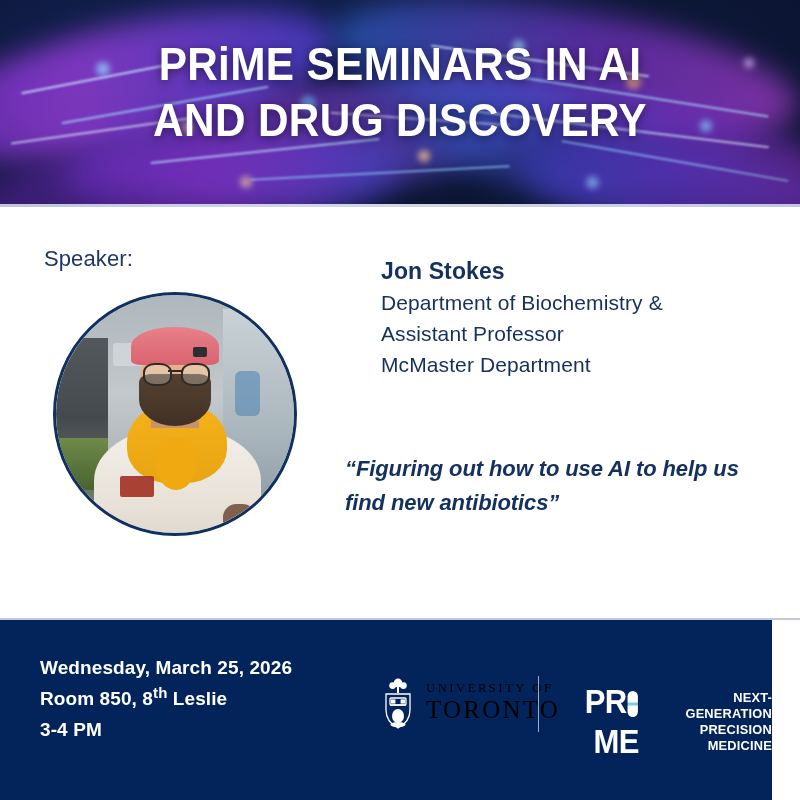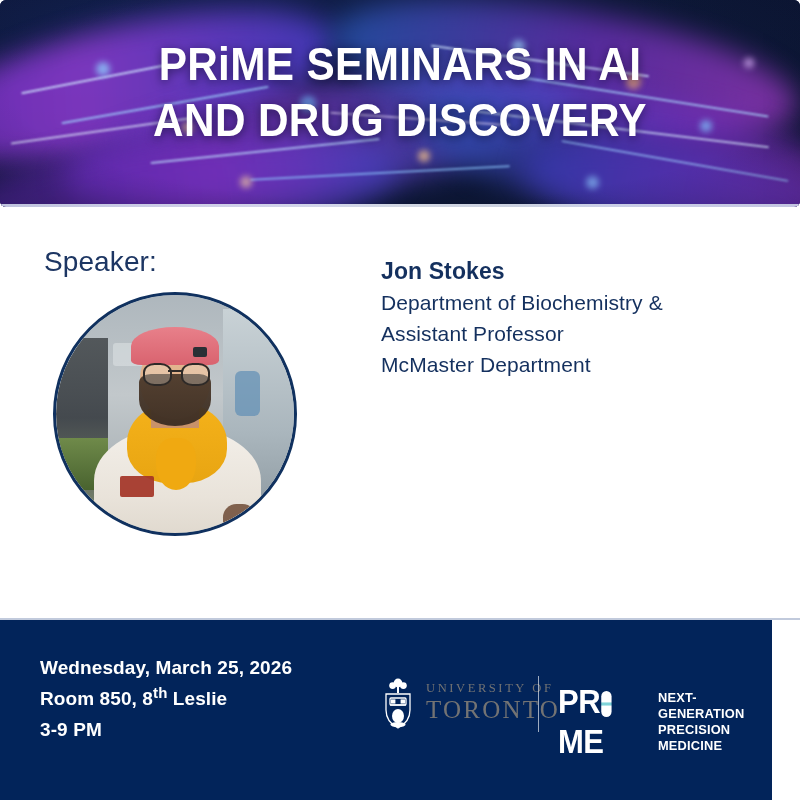--- a/index.html
+++ b/index.html
@@ -5,21 +5,21 @@
   html,body{margin:0;padding:0;}
   body{
     width:800px;height:800px;overflow:hidden;background:#ffffff;
     font-family:"Liberation Sans","DejaVu Sans",sans-serif;
     -webkit-font-smoothing:antialiased;
   }
   .poster{position:relative;width:800px;height:800px;background:#ffffff;overflow:hidden;}
 
   
   .header{position:absolute;left:0;top:0;width:800px;height:207px;overflow:hidden;
-    background:#101a4a;border-radius:6px;}
+    background:#101a4a;}
   .hdr-bg{position:absolute;inset:0;overflow:hidden;}
   .hdr-base{position:absolute;inset:0;
     background:
       radial-gradient(130% 120% at 18% 8%, #12204f 0%, #0d1838 45%, #0b1430 100%);}
   .streak{position:absolute;border-radius:50%;filter:blur(14px);opacity:.85;}
   .s1{left:-90px;top:26px;width:430px;height:120px;
      background:linear-gradient(100deg,#7b2fd0 0%,#9a3fe0 40%,#4a3fd0 100%);
      transform:rotate(-13deg);opacity:.78;}
   .s2{left:60px;top:86px;width:520px;height:110px;
      background:linear-gradient(90deg,#5c2fb8 0%,#8c3ad6 45%,#2c5fd0 100%);
@@ -44,21 +44,21 @@
     background:linear-gradient(90deg,#cfd6ea,#e7ecf6 50%,#cfd6ea);opacity:.9;}
   .title{position:absolute;left:0;top:36px;width:800px;text-align:center;z-index:5;
     color:#ffffff;font-weight:700;font-size:47px;line-height:56px;
     letter-spacing:.4px;font-stretch:condensed;
     transform:scaleX(.9);transform-origin:50% 0;
     text-shadow:0 2px 10px rgba(6,10,30,.55);}
   .title .ln{display:block;white-space:nowrap;}
 
   
   .body{position:absolute;left:0;top:207px;width:800px;height:413px;background:#ffffff;}
-  .speaker-label{position:absolute;left:44px;top:39px;font-size:28px;color:#1d3663;
+  .speaker-label{position:absolute;left:44px;top:39px;font-size:22px;color:#1d3663;
     letter-spacing:.1px;}
   .photo{position:absolute;left:53px;top:85px;width:244px;height:244px;border-radius:50%;
     border:3px solid #10315f;overflow:hidden;background:#b9c3cb;box-sizing:border-box;}
   .ph-wrap{position:absolute;inset:0;border-radius:50%;overflow:hidden;}
   .ph-bg{position:absolute;inset:0;
     background:linear-gradient(180deg,#aeb7bd 0%,#c2c8cb 42%,#9aa3a8 100%);}
   .ph-shelfL{position:absolute;left:0;top:18%;width:22%;height:70%;
     background:linear-gradient(180deg,#4a4f52 0%,#3a3f44 48%,#6f7a63 100%);opacity:.92;}
   .ph-green{position:absolute;left:0;top:60%;width:22%;height:22%;
     background:linear-gradient(180deg,#6f8a4a,#49632f);}
@@ -100,25 +100,25 @@
     font-size:22px;font-weight:700;font-style:italic;line-height:34px;letter-spacing:-.1px;}
 
   
   .footer{position:absolute;left:0;top:620px;width:772px;height:180px;background:#02245a;}
   .foot-top{position:absolute;left:0;top:-2px;width:800px;height:2px;background:#8e9fc0;opacity:.55;}
   .details{position:absolute;left:40px;top:32px;color:#ffffff;font-weight:700;
     font-size:19px;line-height:31px;letter-spacing:.1px;}
   .details sup{font-size:15px;vertical-align:super;line-height:0;}
   .logos{position:absolute;left:378px;top:672px;width:400px;height:66px;}
   .crest{position:absolute;left:0;top:4px;width:40px;height:56px;}
-  .uoft-text{position:absolute;left:48px;top:8px;color:#737373;font-family:"Liberation Serif","DejaVu Serif",serif;}
+  .uoft-text{position:absolute;left:48px;top:8px;color:#000000;font-family:"Liberation Serif","DejaVu Serif",serif;}
   .uoft-small{font-size:12.5px;letter-spacing:2.6px;line-height:16px;}
   .uoft-big{font-size:25px;letter-spacing:2.2px;line-height:28px;}
   .divider{position:absolute;left:160px;top:4px;width:1px;height:56px;background:#ffffff;opacity:.62;}
-  .prime{position:absolute;left:180px;top:10px;display:flex;align-items:center;}
+  .prime{position:absolute;left:180px;top:10px;display:flex;align-items:center;text-align:right;}
   .prime-mark{position:relative;color:#ffffff;font-size:33px;font-weight:700;line-height:40px;
     letter-spacing:-.6px;transform:scaleX(.94);transform-origin:0 50%;}
   .pill{display:inline-block;width:11px;height:26px;border-radius:6px;vertical-align:-4px;
     background:linear-gradient(180deg,#ffffff 0%,#ffffff 42%,#7fd3d8 46%,#7fd3d8 54%,#ffffff 58%,#ffffff 100%);
     margin:0 1px;}
   .prime-sub{margin-left:14px;color:#ffffff;font-weight:700;font-size:13.5px;line-height:16px;
     letter-spacing:.2px;transform:scaleX(.95);transform-origin:0 50%;}
 </style>
 </head>
 <body>
@@ -193,28 +193,29 @@
       </div>
     </div>
 
     <div class="info">
       <div class="sp-name">Jon Stokes</div>
       <div class="sp-line">Department of Biochemistry &amp;</div>
       <div class="sp-line">Assistant Professor</div>
       <div class="sp-line">McMaster Department</div>
     </div>
 
+    <div class="quote">“Figuring out how to use AI to help us find new antibiotics”</div>
   </div>
 
   <div class="footer">
     <div class="foot-top"></div>
     <div class="details">
       <div>Wednesday, March 25, 2026</div>
       <div><span>Room 850, 8</span><sup>th</sup><span> Leslie</span></div>
-      <div>3-9 PM</div>
+      <div>3-4 PM</div>
     </div>
   </div>
 
   <div class="logos">
     <svg class="crest" viewBox="0 0 40 56">
       <g fill="none" stroke="#ffffff" stroke-width="1.3">
         <path d="M8 18 H32 V34 C32 43 26 49 20 52 C14 49 8 43 8 34 Z"></path>
         <rect x="12" y="22" width="16" height="7" rx="1"></rect>
         <path d="M12 29 H28"></path>
       </g>

